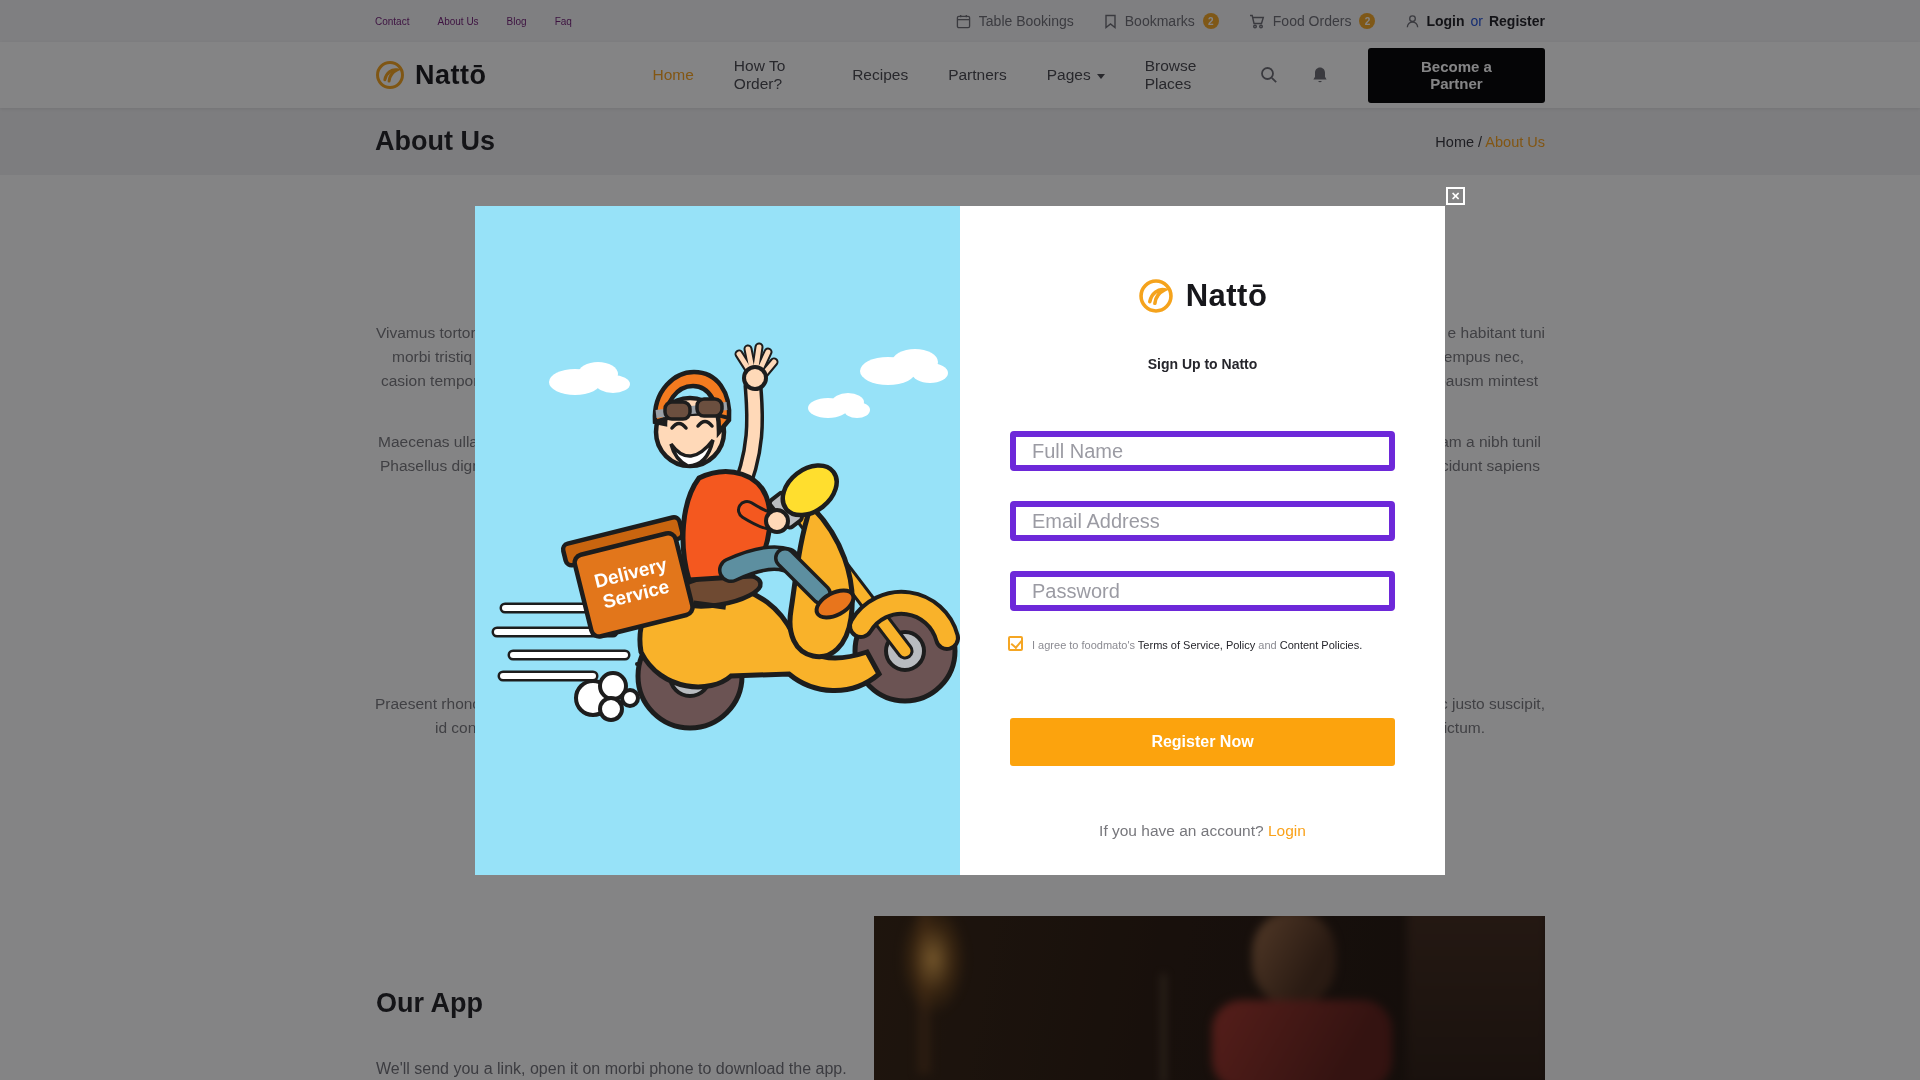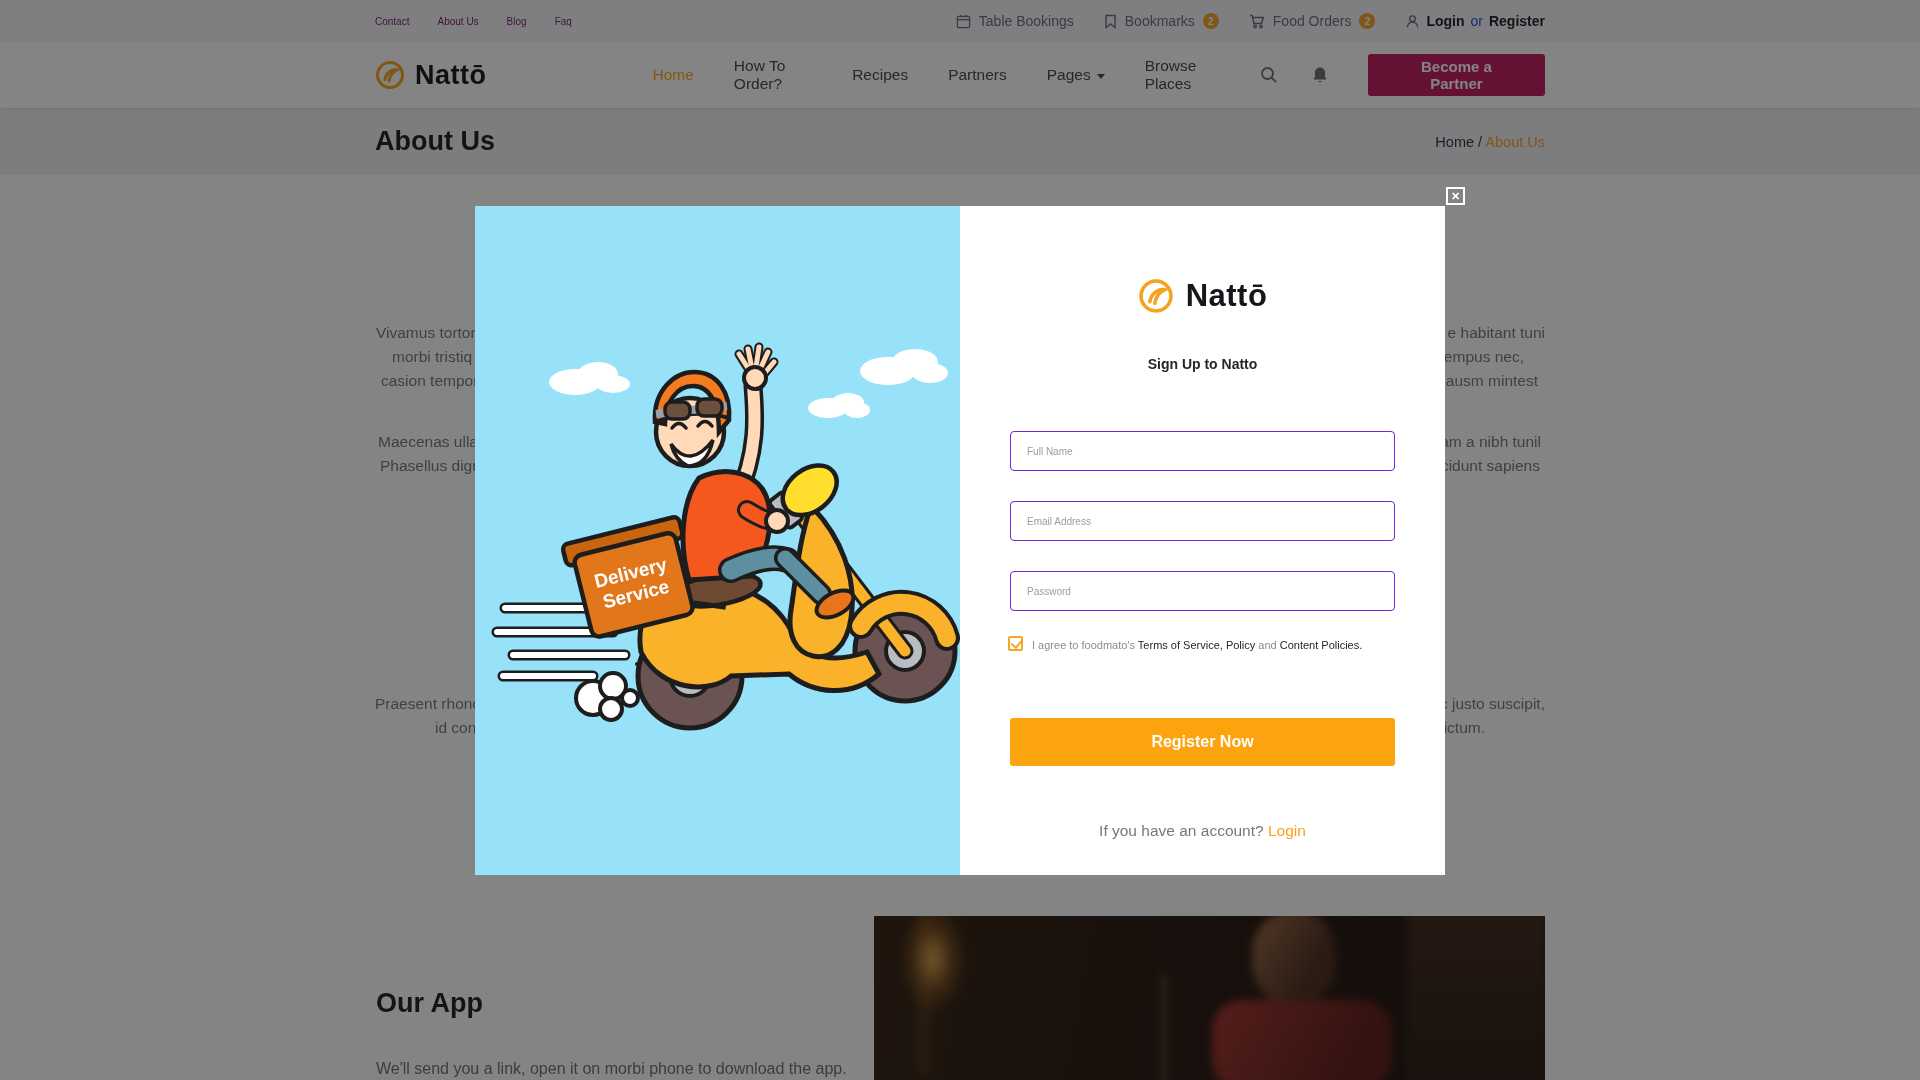--- a/index.html
+++ b/index.html
@@ -26,21 +26,21 @@
           box-shadow:0 1px 3px rgba(0,0,0,.08);z-index:2;}
   .nav-inner{position:absolute;left:375px;right:375px;height:66px;display:flex;align-items:center;}
   .brand{display:flex;align-items:center;gap:10px;}
   .brand-text{font-size:27px;font-weight:800;color:#17171b;letter-spacing:.5px;}
   .nav-links{display:flex;gap:40px;margin-left:166px;align-items:center;}
   .nav-link{font-size:15.5px;color:#46464d;font-weight:500;cursor:pointer;display:flex;align-items:center;gap:6px;}
   .nav-link.active{color:#faa21b;}
   .caret{width:0;height:0;border-left:4.5px solid transparent;border-right:4.5px solid transparent;
          border-top:5px solid #46464d;margin-top:2px;}
   .nav-icons{display:flex;align-items:center;gap:34px;margin-left:38px;color:#4a4a52;}
-  .cta-btn{margin-left:40px;height:42px;padding:0 30px;background:#be185d;border:none;border-radius:3px;
+  .cta-btn{margin-left:40px;height:55px;padding:0 30px;background:#000000;border:none;border-radius:3px;
            color:#fff;font-size:15px;font-weight:bold;display:flex;align-items:center;cursor:pointer;
            font-family:"Liberation Sans",sans-serif;}
 
   .pageheader{position:absolute;top:108px;left:0;right:0;height:67px;background:#f0f0f2;}
   .ph-inner{position:absolute;left:375px;right:375px;height:67px;display:flex;align-items:center;
             justify-content:space-between;}
   .ph-title{font-size:27px;font-weight:800;color:#1e1e23;}
   .crumbs{font-size:14.5px;color:#33333a;}
   .crumbs .current{color:#faa21b;}
 
@@ -74,22 +74,22 @@
                border:2px solid #fff;background:transparent;color:#fff;font-size:11px;font-weight:bold;
                display:flex;align-items:center;justify-content:center;cursor:pointer;padding:0;line-height:1;}
   .modal{position:absolute;left:475px;top:206px;width:970px;height:669px;z-index:6;display:flex;}
   .modal-left{width:485px;height:669px;background:#97e2f8;flex:none;}
   .modal-right{width:485px;height:669px;background:#fff;flex:none;position:relative;}
 
   .m-logo{position:absolute;top:72px;left:0;right:0;display:flex;align-items:center;justify-content:center;gap:12px;}
   .m-logo .brand-text{font-size:31px;}
   .m-heading{position:absolute;top:150px;left:0;right:0;text-align:center;
              font-size:14px;font-weight:bold;color:#26262c;}
-  .m-input{position:absolute;left:50px;width:385px;height:40px;border:1px solid #6d28d9;border-radius:4px;
-           padding:0 16px;font-size:10px;color:#33333a;font-family:"Liberation Sans",sans-serif;outline:none;}
+  .m-input{position:absolute;left:50px;width:385px;height:40px;border:6px solid #6d28d9;border-radius:4px;
+           padding:0 16px;font-size:20px;color:#33333a;font-family:"Liberation Sans",sans-serif;outline:none;}
   .m-input::placeholder{color:#9b9ba3;}
   .agree{position:absolute;left:48px;top:427px;width:390px;font-size:11px;line-height:25px;color:#8b8b92;}
   .cbx{display:inline-block;width:15px;height:15px;border:2px solid #f5a623;border-radius:2px;
        vertical-align:-2px;margin-right:9px;position:relative;cursor:pointer;}
   .cbx::after{content:"";position:absolute;left:3px;top:0px;width:5px;height:8px;
               border:solid #f5a623;border-width:0 2px 2px 0;transform:rotate(40deg);}
   .agree .dark{color:#26262c;cursor:pointer;}
   .m-submit{position:absolute;left:50px;top:512px;width:385px;height:48px;background:#fca30d;border:none;
             border-radius:3px;color:#fff;font-size:16px;font-weight:bold;cursor:pointer;
             font-family:"Liberation Sans",sans-serif;}

